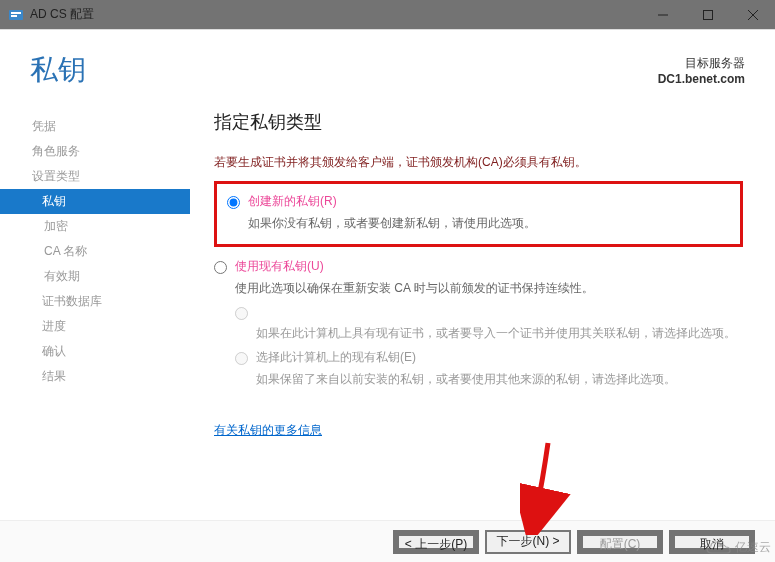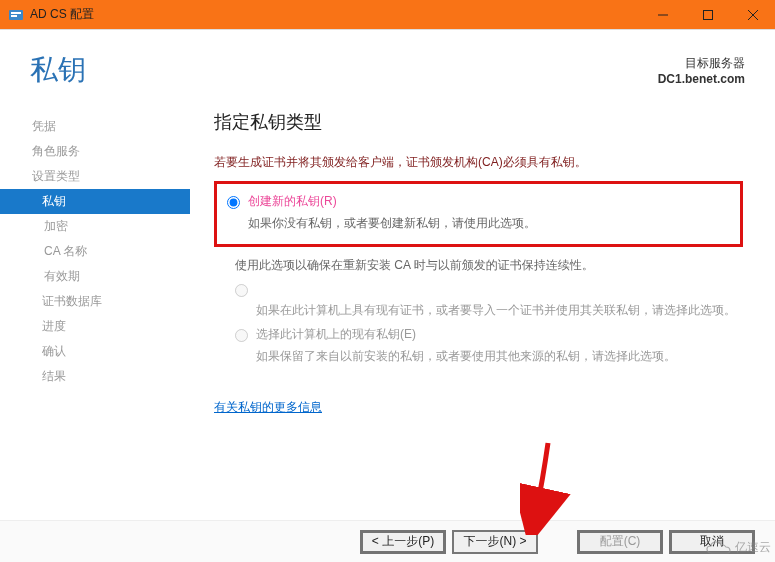--- a/index.html
+++ b/index.html
@@ -1,17 +1,17 @@
 <!DOCTYPE html>
 <html><head>
 <meta charset="utf-8">
 <style>
 * { box-sizing: border-box; margin: 0; padding: 0; }
 body { width: 775px; height: 562px; font-family: "Microsoft YaHei", "Segoe UI", sans-serif; font-size: 12px; background: #fff; position: relative; overflow: hidden; }
-.titlebar { height: 30px; display: flex; align-items: center; border-bottom: 1px solid #ddd; background: #f97316; }
+.titlebar { height: 30px; display: flex; align-items: center; border-bottom: 1px solid #ddd; background: #737373; }
 .titlebar-icon { width: 16px; height: 16px; margin: 0 6px 0 8px; display: flex; align-items: center; justify-content: center; }
 .titlebar-title { flex: 1; font-size: 12px; color: #222; }
 .winbtn { width: 45px; height: 30px; display: flex; align-items: center; justify-content: center; color: #222; cursor: default; }
 .winbtn svg { width: 10px; height: 10px; }
 .header { height: 80px; display: flex; align-items: center; padding: 0 30px; }
 .header-title { font-size: 28px; color: #2a72b5; font-weight: 400; }
 .header-right { margin-left: auto; text-align: right; font-size: 12px; color: #333; }
 .header-right .server { font-weight: bold; }
 .body { display: flex; height: 410px; }
 .sidebar { width: 190px; padding: 4px 0; }
@@ -24,22 +24,22 @@
 .intro { font-size: 12px; color: #7f1d1d; margin-bottom: 10px; }
 .highlight-box { border: 3px solid #d11; padding: 6px 10px 8px 10px; margin-bottom: 8px; }
 .radio-row { display: flex; align-items: flex-start; padding: 3px 0; }
 .radio-row input[type=radio] { margin-top: 3px; margin-right: 8px; }
 .radio-label { font-size: 12px; color: #ec4899; }
 .radio-desc { font-size: 12px; color: #666; margin-left: 21px; padding: 2px 0 4px 0; }
 .sub-radio { margin-left: 21px; }
 .sub-radio .radio-label, .sub-radio .radio-desc { color: #999; }
 .link { color: #0066cc; font-size: 12px; margin-top: 30px; display: inline-block; }
 .footer { height: 42px; display: flex; align-items: center; justify-content: flex-end; padding: 0 20px; gap: 6px; border-top: 1px solid #eee; background: #fafafa; position: absolute; bottom: 0; left: 0; right: 0; }
-.btn { min-width: 86px; height: 24px; font-size: 12px; border: 3px solid #737373; background: #f0f0f0; color: #222; cursor: default; }
-.btn:disabled { color: #999; margin-left: 33px; }
+.btn { min-width: 86px; height: 24px; font-size: 12px; border: 6px solid #737373; background: #f0f0f0; color: #222; cursor: default; }
+.btn:disabled { color: #999; }
 .btn.primary { border: 2px solid #777; }
 .arrow-annotation { position: absolute; left: 520px; top: 435px; width: 60px; height: 100px; pointer-events: none; }
 .watermark { position: absolute; right: 4px; bottom: 6px; font-size: 12px; color: #888; display: flex; align-items: center; gap: 4px; opacity: 0.7; margin-top: 38px; }
 .watermark svg { width: 26px; height: 16px; }
 </style>
 </head>
 <body>
 
 <div class="titlebar">
   <span class="titlebar-icon">
@@ -96,20 +96,24 @@
     <p class="intro">若要生成证书并将其颁发给客户端，证书颁发机构(CA)必须具有私钥。</p>
 
     <div class="highlight-box">
       <div class="radio-row">
         <input type="radio" name="pk" checked="" style="">
         <span class="radio-label">创建新的私钥(R)</span>
       </div>
       <div class="radio-desc">如果你没有私钥，或者要创建新私钥，请使用此选项。</div>
     </div>
 
+    <div class="radio-row">
+      <input type="radio" name="pk" style="">
+      <span class="radio-label">使用现有私钥(U)</span>
+    </div>
     <div class="radio-desc">使用此选项以确保在重新安装 CA 时与以前颁发的证书保持连续性。</div>
 
     <div class="sub-radio">
       <div class="radio-row">
         <input type="radio" name="pk2" disabled="" style="">
       </div>
       <div class="radio-desc">如果在此计算机上具有现有证书，或者要导入一个证书并使用其关联私钥，请选择此选项。</div>
 
       <div class="radio-row">
         <input type="radio" name="pk2" disabled="" style="">

